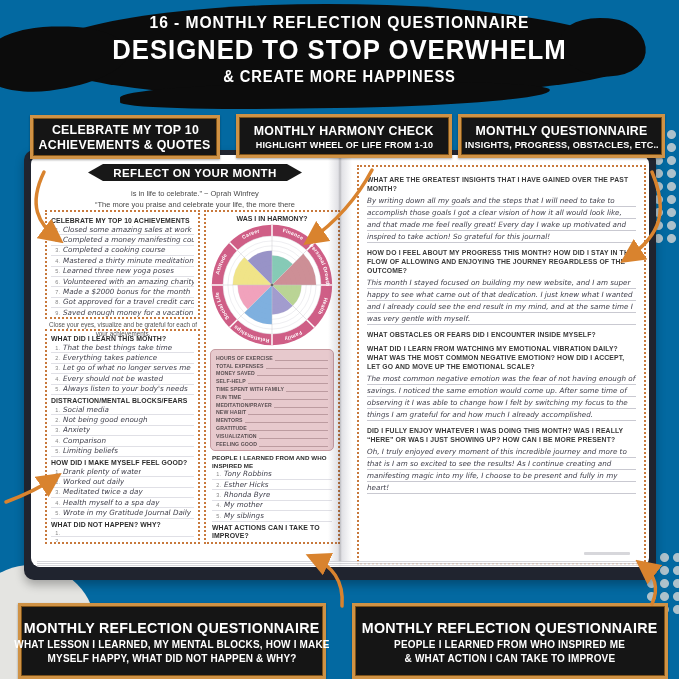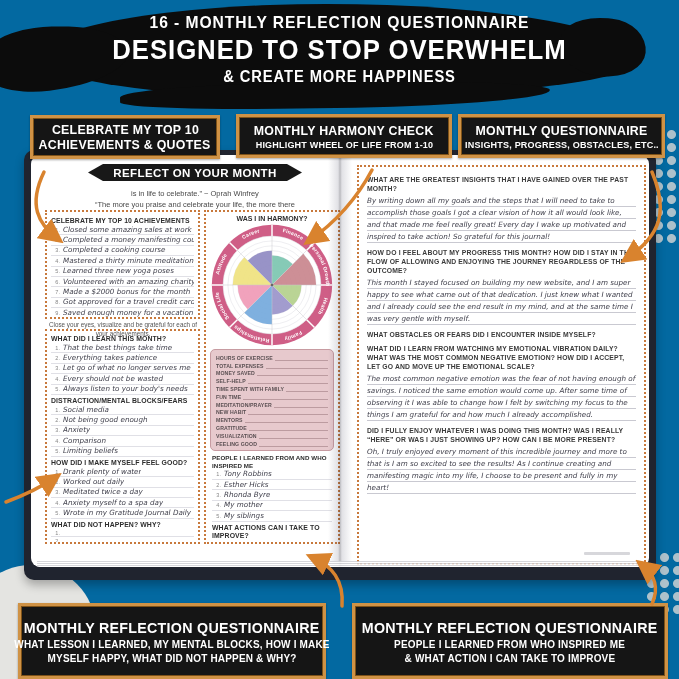--- a/index.html
+++ b/index.html
@@ -237,21 +237,21 @@
             <div class="hrow ">
            <span class="num">2.</span>
            <span class="hand htxt">Worked out daily</span>
          </div>
             <div class="hrow ">
            <span class="num">3.</span>
            <span class="hand htxt">Meditated twice a day</span>
          </div>
             <div class="hrow ">
            <span class="num">4.</span>
-           <span class="hand htxt">Anxiety myself to a spa day</span>
+           <span class="hand htxt">Health myself to a spa day</span>
          </div>
             <div class="hrow ">
            <span class="num">5.</span>
            <span class="hand htxt">Wrote in my Gratitude Journal Daily</span>
          </div>
           </div>
         <div class="sec-title">WHAT DID NOT HAPPEN? WHY?</div>
         <div>
             <div class="hrow blank">
            <span class="num">1.</span>

